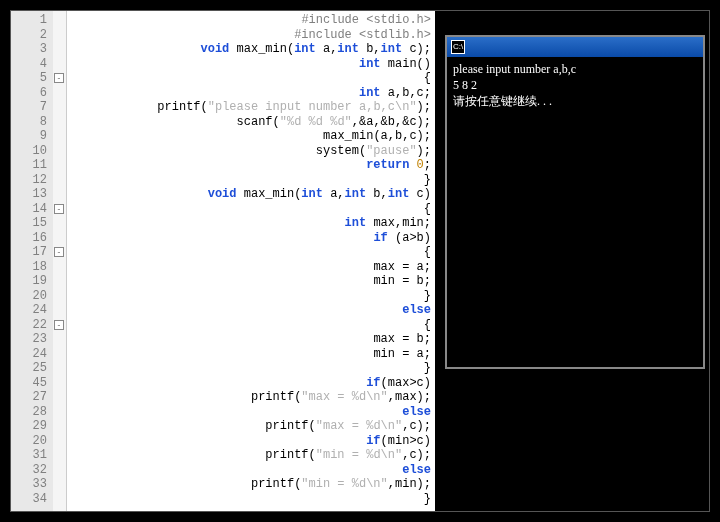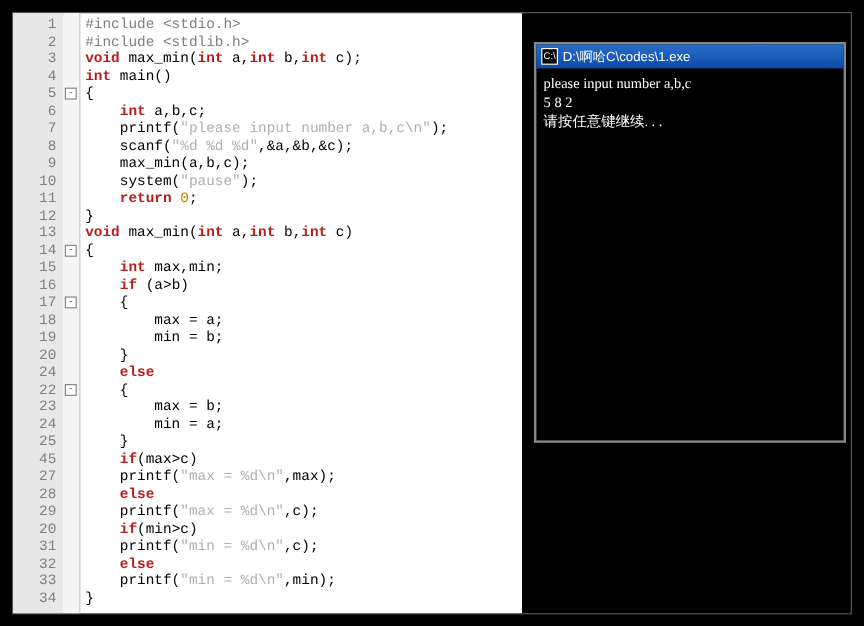--- a/index.html
+++ b/index.html
@@ -2,22 +2,22 @@
 <html><head>
 <meta charset="utf-8">
 <style>
 * { margin: 0; padding: 0; box-sizing: border-box; }
 body { background: #000; font-family: Consolas, 'Courier New', monospace; width: 720px; height: 522px; position: relative; overflow: hidden; }
 .frame { position: absolute; top: 10px; left: 10px; right: 10px; bottom: 10px; background: #000; border: 1px solid #555; }
 .editor { position: absolute; top: 0; left: 0; width: 424px; height: 100%; background: #fff; display: flex; }
 .gutter { background: #e8e8e8; width: 42px; text-align: right; padding: 2px 6px 2px 2px; color: #808080; font-size: 12px; line-height: 14.5px; user-select: none; }
 .fold { width: 14px; background: #f5f5f5; border-right: 1px solid #ccc; position: relative; }
 .fold-mark { position: absolute; left: 1px; width: 10px; height: 10px; border: 1px solid #888; background: #fff; font-size: 8px; line-height: 8px; text-align: center; color: #555; }
-.code { flex: 1; padding: 2px 4px; font-size: 12px; line-height: 14.5px; white-space: pre; color: #000; overflow: hidden; }
-.kw { color: #b91c1c; font-weight: bold; }
+.code { flex: 1; padding: 2px 4px; font-size: 12px; line-height: 14.5px; white-space: pre; color: #000; overflow: hidden; text-align: right; }
+.kw { color: #1d4ed8; font-weight: bold; }
 .pp { color: #808080; }
 .str { color: #b0b0b0; }
 .num { color: #c08000; }
 .console { position: absolute; top: 24px; right: 4px; width: 260px; height: 334px; border: 2px solid #888; background: #000; }
 .titlebar { background: linear-gradient(#2a6ec8, #0a4aa8); height: 20px; display: flex; align-items: center; padding: 0 4px; color: #fff; font-size: 11px; font-family: Tahoma, sans-serif; }
 .cicon { width: 14px; height: 14px; background: #000; border: 1px solid #fff; margin-right: 4px; font-size: 8px; line-height: 12px; text-align: center; }
 .cbody { padding: 4px 6px; color: #fff; font-size: 12px; line-height: 16px; font-family: Liberation Serif, serif; }
 </style>
 </head>
 <body>
@@ -66,21 +66,20 @@
         <div class="fold-mark" style="top: 192.5px;">-</div>
         <div class="fold-mark" style="top: 236px;">-</div>
         <div class="fold-mark" style="top: 308.5px;">-</div>
       </div>
     <div class="code" id="code"><div><span class="pp">#include &lt;stdio.h&gt;</span></div><div><span class="pp">#include &lt;stdlib.h&gt;</span></div><div><span class="kw">void</span><span> max_min(</span><span class="kw">int</span><span> a,</span><span class="kw">int</span><span> b,</span><span class="kw">int</span><span> c);</span></div><div><span class="kw">int</span><span> main()</span></div><div><span>{</span></div><div><span>    </span><span class="kw">int</span><span> a,b,c;</span></div><div><span>    printf(</span><span class="str">"please input number a,b,c\n"</span><span>);</span></div><div><span>    scanf(</span><span class="str">"%d %d %d"</span><span>,&amp;a,&amp;b,&amp;c);</span></div><div><span>    max_min(a,b,c);</span></div><div><span>    system(</span><span class="str">"pause"</span><span>);</span></div><div><span>    </span><span class="kw">return</span><span> </span><span class="num">0</span><span>;</span></div><div><span>}</span></div><div><span class="kw">void</span><span> max_min(</span><span class="kw">int</span><span> a,</span><span class="kw">int</span><span> b,</span><span class="kw">int</span><span> c)</span></div><div><span>{</span></div><div><span>    </span><span class="kw">int</span><span> max,min;</span></div><div><span>    </span><span class="kw">if</span><span> (a&gt;b)</span></div><div><span>    {</span></div><div><span>        max = a;</span></div><div><span>        min = b;</span></div><div><span>    }</span></div><div><span>    </span><span class="kw">else</span></div><div><span>    {</span></div><div><span>        max = b;</span></div><div><span>        min = a;</span></div><div><span>    }</span></div><div><span>    </span><span class="kw">if</span><span>(max&gt;c)</span></div><div><span>    printf(</span><span class="str">"max = %d\n"</span><span>,max);</span></div><div><span>    </span><span class="kw">else</span></div><div><span>    printf(</span><span class="str">"max = %d\n"</span><span>,c);</span></div><div><span>    </span><span class="kw">if</span><span>(min&gt;c)</span></div><div><span>    printf(</span><span class="str">"min = %d\n"</span><span>,c);</span></div><div><span>    </span><span class="kw">else</span></div><div><span>    printf(</span><span class="str">"min = %d\n"</span><span>,min);</span></div><div><span>}</span></div></div>
   </div>
 
   <div class="console">
     <div class="titlebar">
       <div class="cicon">C:\</div>
-      <span>D:\啊哈C\codes\1.exe</span>
     </div>
     <div class="cbody" id="cbody">
         <div>please input number a,b,c</div>
         <div>5 8 2</div>
         <div>请按任意键继续. . .</div>
       </div>
   </div>
 
 </div>
 

